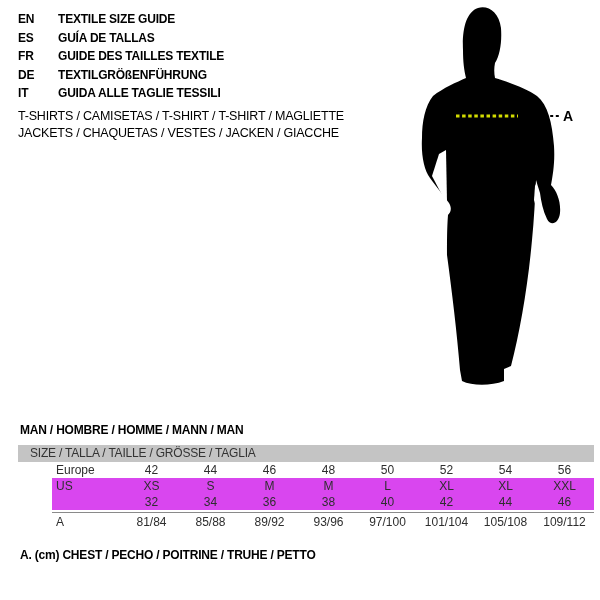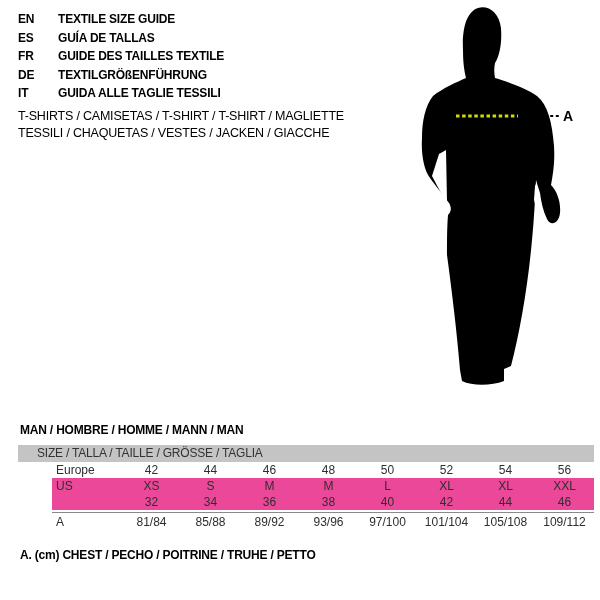--- a/index.html
+++ b/index.html
@@ -75,31 +75,31 @@
     top: 445px;
     width: 576px;
     font-size: 12px;
     color: #2e2e2e;
   }
   .tbl-header {
     height: 17px;
     line-height: 17px;
     background: #c4c4c4;
     color: #333;
-    padding-left: 19px;
+    padding-left: 12px;
     letter-spacing: -0.2px;
     white-space: nowrap;
   }
   .tbl-row {
     display: flex;
     height: 16px;
     align-items: center;
     margin-left: 34px;
   }
-  .tbl-row.stripe { background: #ec4899; justify-content: center; }
+  .tbl-row.stripe { background: #d946ef; justify-content: center; }
   .tbl-row.rule-top { border-top: 1px solid #8a8a8a; margin-top: 2px; height: 18px; }
   .tbl-label {
     width: 70px;
     padding-left: 4px;
     text-align: left;
   }
   .tbl-cell {
     flex: 1;
     text-align: center;
     white-space: nowrap;
@@ -139,21 +139,21 @@
       <span class="lang-label">TEXTILGRÖßENFÜHRUNG</span>
     </div>
     <div class="lang-row">
       <span class="lang-code">IT</span>
       <span class="lang-label">GUIDA ALLE TAGLIE TESSILI</span>
     </div>
   </div>
 
   <div class="product-lines">
     <div class="product-line">T-SHIRTS / CAMISETAS / T-SHIRT / T-SHIRT / MAGLIETTE</div>
-    <div class="product-line">TESSILI / CHAQUETAS / VESTES / JACKEN / GIACCHE</div>
+    <div class="product-line">JACKETS / CHAQUETAS / VESTES / JACKEN / GIACCHE</div>
   </div>
 
   <div class="figure-wrap">
     <svg width="175" height="400" viewBox="0 0 175 400" xmlns="http://www.w3.org/2000/svg">
       <path fill="#000000" d="
         M 76 8
         C 86 5 97 12 99 28
         C 100 42 98 55 93 63
         C 92 68 92 73 93 78
         C 106 82 124 88 135 96

